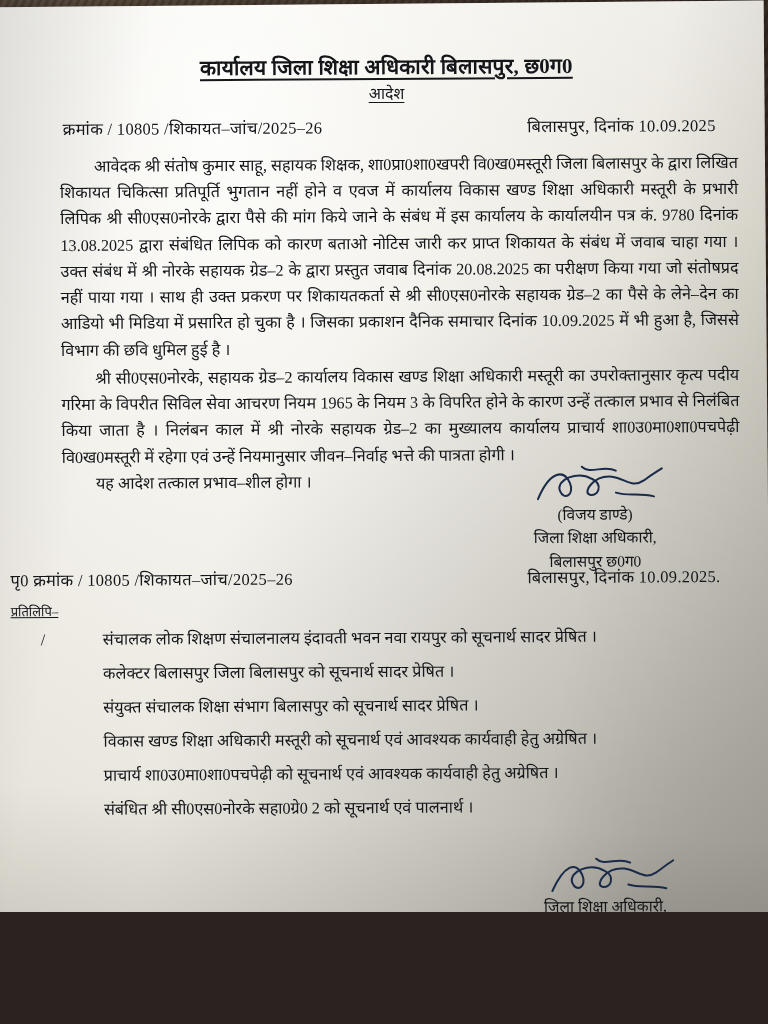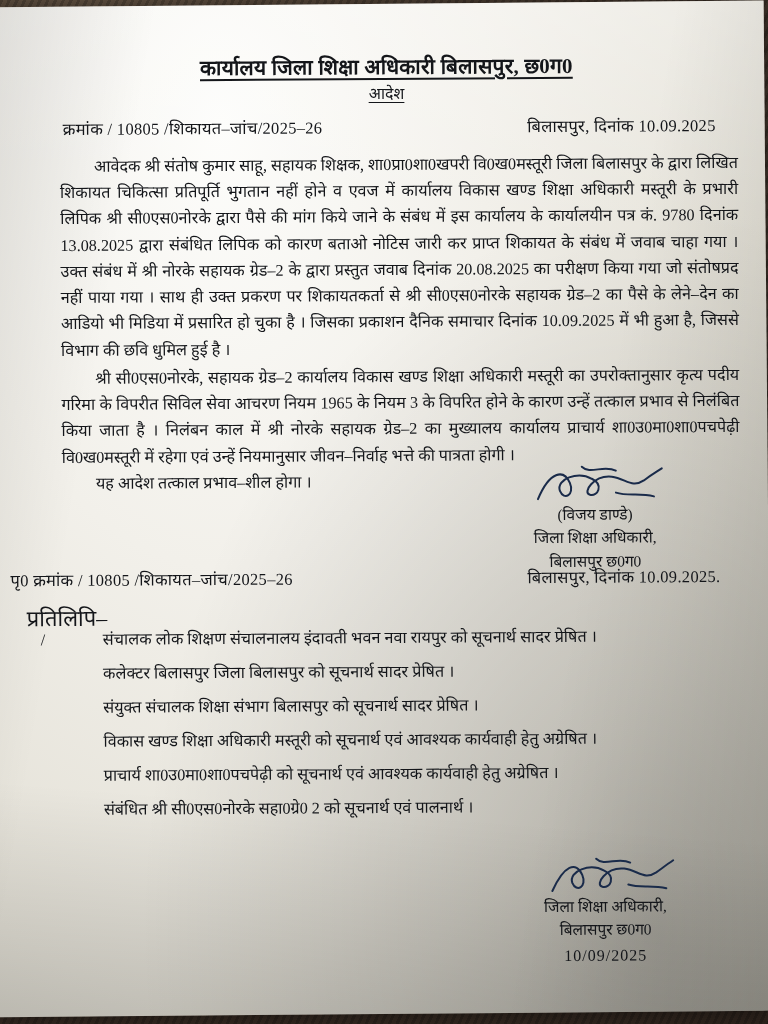--- a/index.html
+++ b/index.html
@@ -10,21 +10,21 @@
   body {
     width: 768px;
     height: 1024px;
     overflow: hidden;
     font-family: "Liberation Serif", serif;
   }
 
   #page {
     position: relative;
     width: 768px;
-    height: 1024px;
+    height: 912px;
     background: #6d5b4c;
     overflow: hidden;
   }
 
   
   .desk {
     position: absolute;
     inset: 0;
     background:
       radial-gradient(circle at 12% 6%, #6b5a49 0%, #4a3c31 40%, #2e241d 100%),
@@ -145,23 +145,24 @@
     top: 566px;
     display: flex;
     justify-content: space-between;
     font-size: 16.5px;
   }
   .meta-row-2 .meta-left { padding-left: 0px; }
   .meta-row-2 .meta-right { padding-right: 18px; }
 
   .copy-label {
     position: absolute;
-    left: 16px;
+    left: 0px;
     top: 600px;
-    font-size: 22px;
+    font-size: 13px;
+    text-decoration: underline;
   }
 
   
   .copy-list {
     position: absolute;
     left: 30px;
     right: 40px;
     top: 626px;
     font-size: 16.2px;
     line-height: 1.6;

